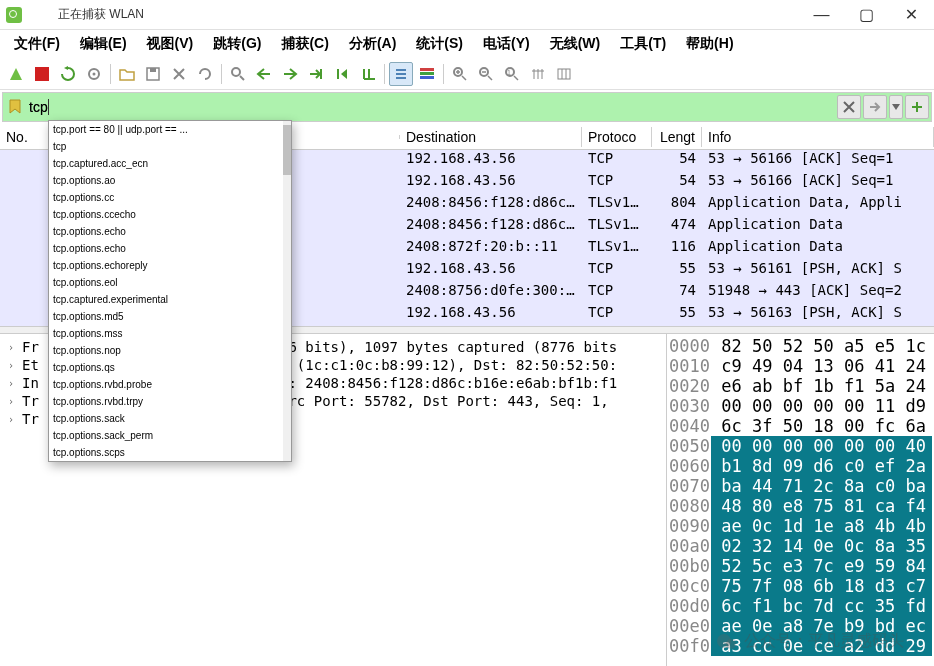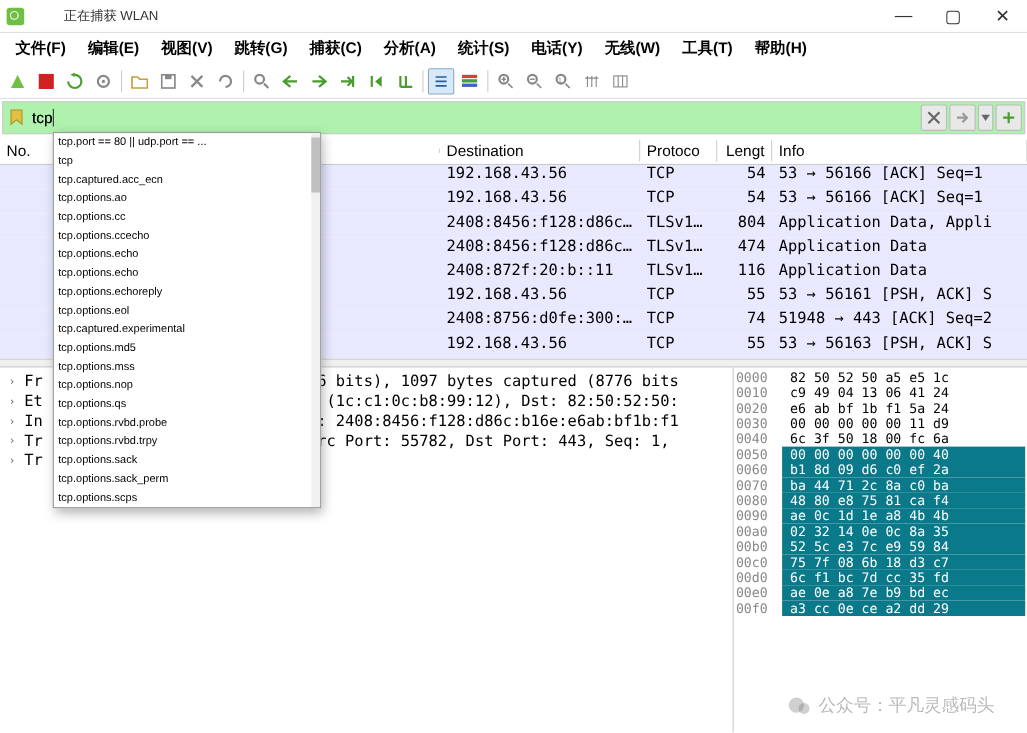--- a/index.html
+++ b/index.html
@@ -29,21 +29,21 @@
   .pl-col { padding:2px 6px; border-right:1px solid #d0d0d0; overflow:hidden; white-space:nowrap; text-overflow:ellipsis;}
   .pl-body { font-family: "Consolas", monospace; font-size:14px;}
   .pl-row { display:flex; height:22px; align-items:flex-start; background:#e8e8ff;}
   .pl-cell { padding:0 6px; overflow:hidden; white-space:nowrap; text-overflow:ellipsis;}
   .w-no { width:52px;} .w-dst{width:182px;} .w-proto{width:70px;} .w-len{width:50px; text-align:right;} .w-info{flex:1;}
   .divider { height:8px; background:#f0f0f0; border-top:1px solid #ccc; border-bottom:1px solid #ccc;}
   .bottom { display:flex; flex:1; min-height:0;}
   .tree-pane { flex:1; overflow:hidden; padding:4px 0; font-family:"Consolas",monospace; font-size:14px;}
   .tree-row { padding:1px 8px; white-space:nowrap; overflow:hidden; text-overflow:ellipsis; display:flex; align-items:center;}
   .tree-exp { width:14px; display:inline-block; color:#666; font-size:10px;}
-  .hex-pane { width:268px; border-left:1px solid #ccc; font-family:"Consolas",monospace; font-size:12px; overflow:hidden; padding:2px;}
+  .hex-pane { width:268px; border-left:1px solid #ccc; font-family:"Consolas",monospace; font-size:17px; overflow:hidden; padding:2px;}
   .hex-row { display:flex; white-space:pre;}
   .hex-off { width:42px; color:#888;}
   .hex-bytes { flex:1; letter-spacing:0px;}
   .hex-sel { background:#0a7a8a; color:#fff;}
   .col-partial { width:348px; padding-left:4px; overflow:hidden; white-space:nowrap; text-overflow:ellipsis;}
   .watermark { position:absolute; right:30px; bottom:14px; color:rgba(80,80,80,0.4); font-size:16px; display:flex; align-items:center; gap:6px; z-index:5;}
   svg { display:block;}
 </style>
 </head>
 <body>

